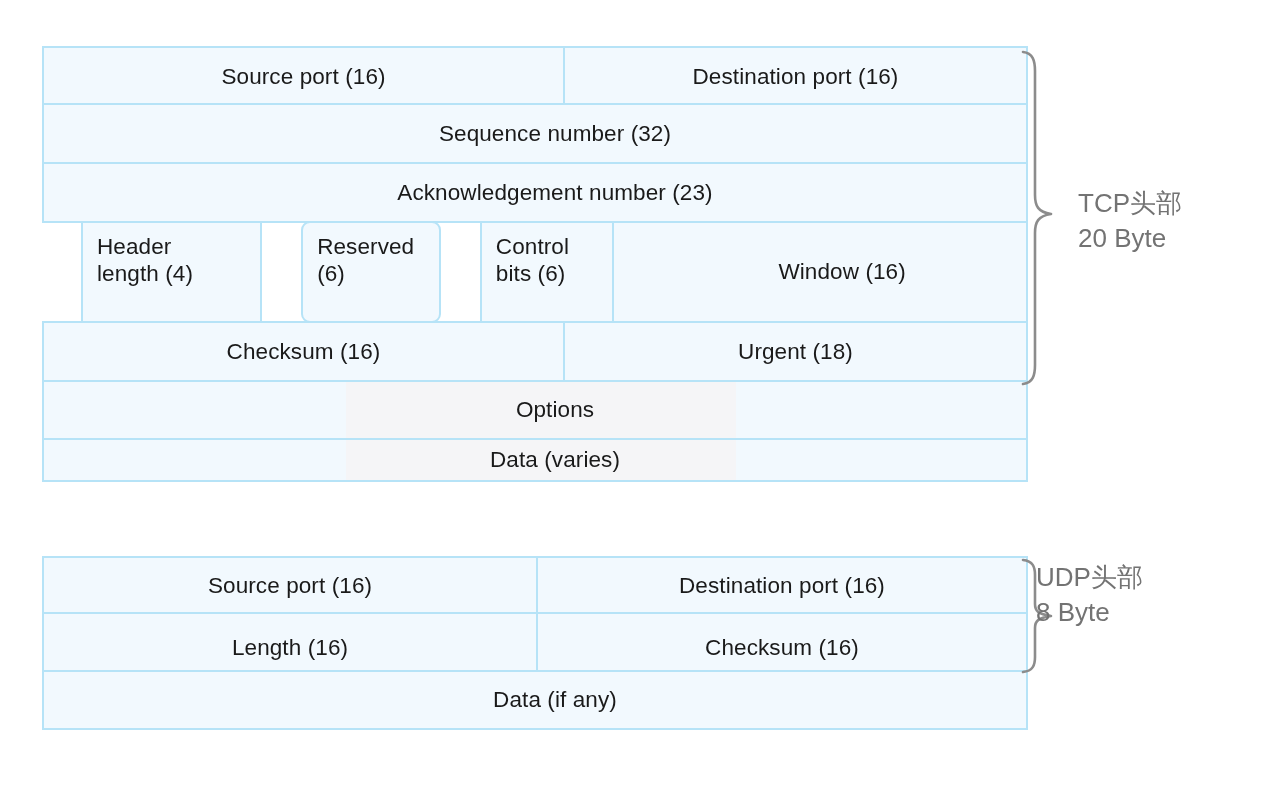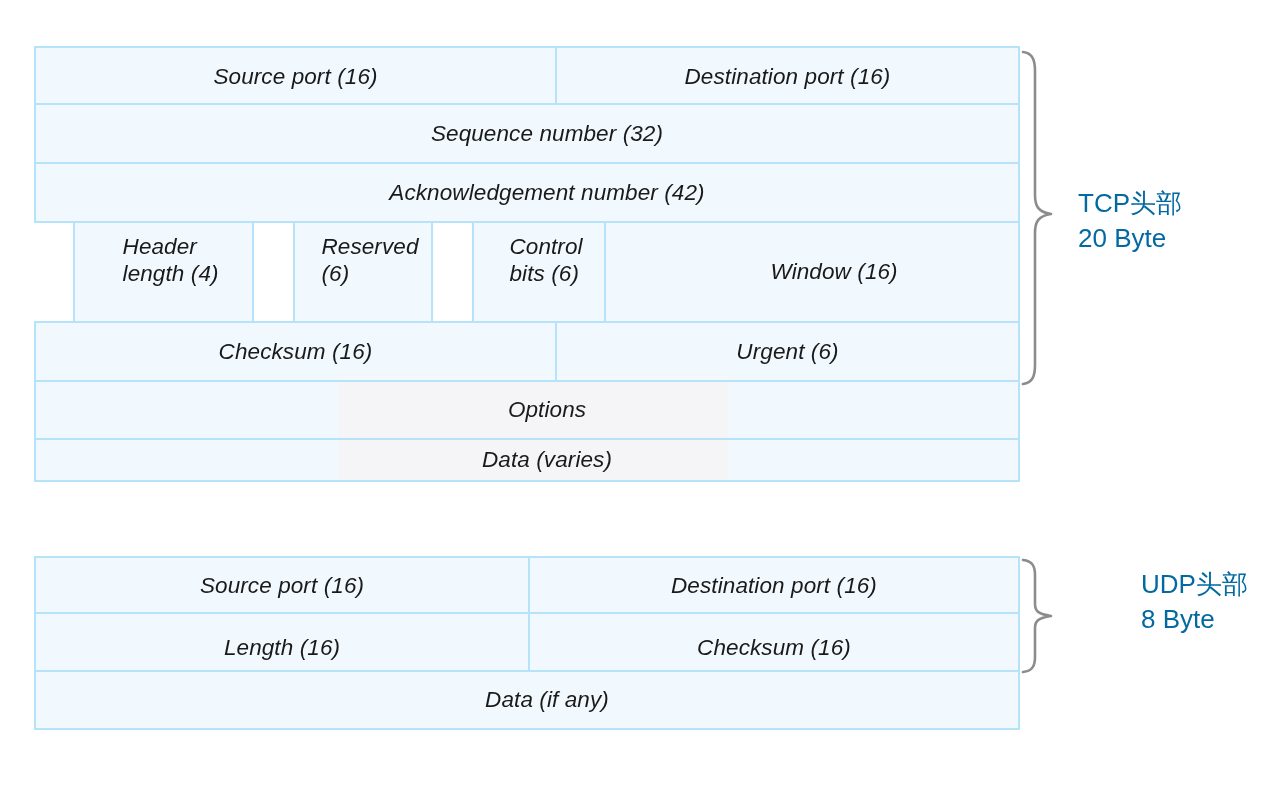--- a/index.html
+++ b/index.html
@@ -26,24 +26,23 @@
 
   
   .packet-table {
     position: absolute;
     border-collapse: separate;
     border-spacing: 0;
   }
 
   .pkt-row {
     position: absolute;
-    left: 0;
+    left: 8px;
     display: flex;
     width: 100%;
-    font-style: italic;
   }
 
   .cell {
     position: relative;
     box-sizing: border-box;
     border: 2px solid #b6e3f7;
     background: #f2f9fe;
     display: flex;
     align-items: center;
     justify-content: center;
@@ -52,21 +51,21 @@
     color: #1a1a1a;
     letter-spacing: 0.1px;
     white-space: pre-line;
   }
 
   
   .cell + .cell { margin-left: -2px; }
   .pkt-row + .pkt-row { margin-top: -2px; }
 
   .cell.left-align {
-    justify-content: center;
+    justify-content: flex-start;
     align-items: flex-start;
     padding: 10px 0 0 14px;
     text-align: left;
     margin-left: 39px;
   }
 
   
   .cell.washed::before {
     content: "";
     position: absolute;
@@ -87,21 +86,21 @@
   .tcp-r3 { top: 118px; height: 61px; }
   .tcp-r4 { top: 177px; height: 102px; }
   .tcp-r5 { top: 277px; height: 61px; }
   .tcp-r6 { top: 336px; height: 60px; }
   .tcp-r7 { top: 394px; height: 44px; }
 
   .w-half-l  { width: 523px; }
   .w-half-r  { width: 465px; }
   .w-full    { width: 988px; padding-left: 40px; }
   .w-hdrlen  { width: 203px; }
-  .w-reserved{ width: 156px; }
+  .w-reserved{ width: 156px; border-radius: 9px; }
   .w-ctrlbits{ width: 150px; }
   .w-window  { width: 465px; padding-left: 44px; }
 
   
   #udp-table { left: 34px; top: 556px; width: 986px; height: 176px; }
 
   .udp-r1 { top: 0px;   height: 60px; }
   .udp-r2 { top: 58px;  height: 72px; }
   .udp-r3 { top: 116px; height: 60px; justify-content: center; }
 
@@ -116,25 +115,25 @@
   .brace svg { display: block; }
 
   #tcp-brace { left: 1020px; top: 50px;  width: 34px; height: 336px; }
   #udp-brace { left: 1020px; top: 558px; width: 34px; height: 116px; }
 
   
   .side-label {
     position: absolute;
     font-size: 26px;
     line-height: 1.33;
-    color: #0369a1;
+    color: #737373;
     white-space: pre-line;
   }
   #tcp-label { left: 1078px; top: 186px; }
-  #udp-label { left: 1141px; top: 560px; margin-top: 7px; }
+  #udp-label { left: 1036px; top: 560px; }
 </style>
 </head>
 <body>
 
 <div class="diagram">
 
   <div class="packet-table" id="tcp-table">
 
     <div class="pkt-row tcp-r1">
       <div class="cell w-half-l">
@@ -146,21 +145,21 @@
     </div>
 
     <div class="pkt-row tcp-r2">
       <div class="cell w-full">
         <span>Sequence number (32)</span>
       </div>
     </div>
 
     <div class="pkt-row tcp-r3">
       <div class="cell w-full">
-        <span>Acknowledgement number (42)</span>
+        <span>Acknowledgement number (23)</span>
       </div>
     </div>
 
     <div class="pkt-row tcp-r4">
       <div class="cell w-hdrlen left-align">
         <span>Header
 length (4)</span>
       </div>
       <div class="cell w-reserved left-align">
         <span>Reserved
@@ -173,21 +172,21 @@
       <div class="cell w-window">
         <span>Window (16)</span>
       </div>
     </div>
 
     <div class="pkt-row tcp-r5">
       <div class="cell w-half-l">
         <span>Checksum (16)</span>
       </div>
       <div class="cell w-half-r">
-        <span>Urgent (6)</span>
+        <span>Urgent (18)</span>
       </div>
     </div>
 
     <div class="pkt-row tcp-r6">
       <div class="cell w-full washed">
         <span>Options</span>
       </div>
     </div>
 
     <div class="pkt-row tcp-r7">

